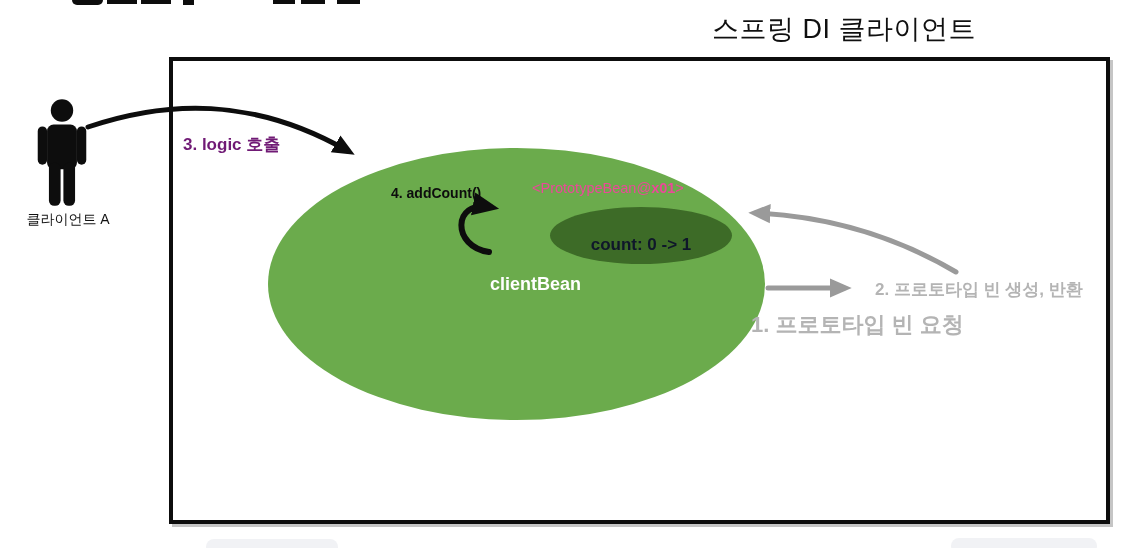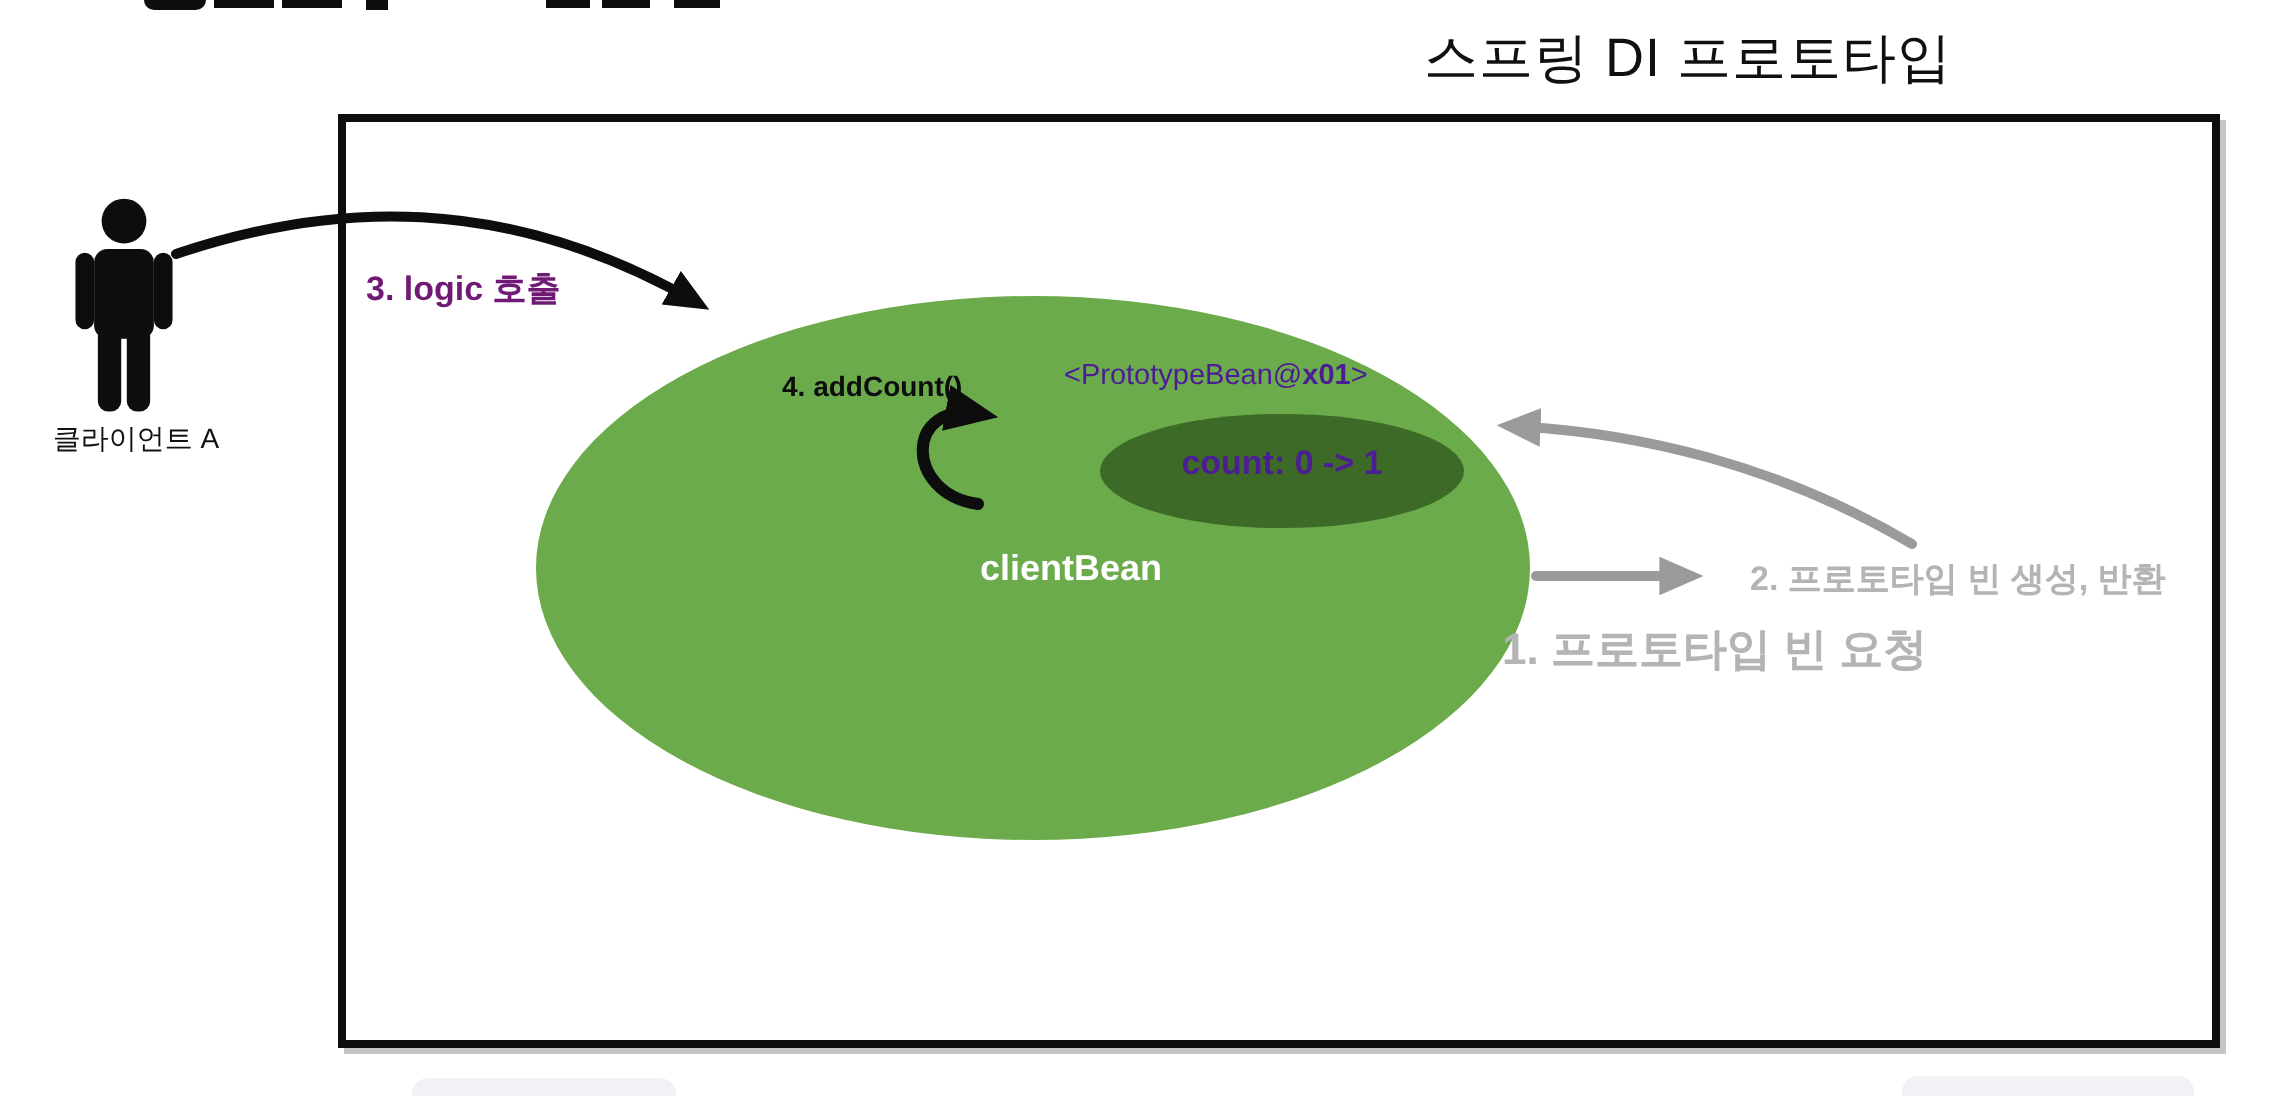--- a/index.html
+++ b/index.html
@@ -27,23 +27,23 @@
     border-radius:50%;background:#6bab4c;
   }
   .proto-ellipse{
     position:absolute;left:550px;top:207px;width:182px;height:57px;
     border-radius:50%;background:#3d6b27;
   }
   .lbl{position:absolute;white-space:nowrap;}
   .client-label{left:14px;top:211px;width:108px;text-align:center;font-size:14px;font-weight:normal;color:#111;}
   .logic-call{left:183px;top:133px;font-size:17px;font-weight:bold;color:#701a75;}
   .add-count{left:391px;top:185px;font-size:14px;font-weight:bold;color:#0d0d0d;}
-  .proto-ref{left:532px;top:180px;font-size:14.5px;color:#4c1d95;}
+  .proto-ref{left:532px;top:180px;font-size:14.5px;color:#ec4899;}
   .proto-ref b{font-weight:bold;}
-  .count-label{left:550px;top:222px;width:182px;text-align:center;font-size:17px;font-weight:bold;color:#4c1d95;}
+  .count-label{left:550px;top:235px;width:182px;text-align:center;font-size:17px;font-weight:bold;color:#0f172a;}
   .client-bean{left:454px;top:274px;font-size:18px;font-weight:bold;color:#fff;margin-left:36px;}
   .step-muted{font-weight:bold;color:#b4b4b4;}
   .step2{left:875px;top:278px;font-size:17px;}
   .step1{left:751px;top:310px;font-size:22px;}
   .arrow-layer{position:absolute;left:0;top:0;width:1138px;height:548px;pointer-events:none;}
   .chip{
     position:absolute;height:16px;background:#f1f2f5;border-radius:8px;
   }
   .chip-left{left:206px;top:539px;width:132px;}
   .chip-right{left:951px;top:538px;width:146px;}
@@ -54,21 +54,21 @@
 <div class="stage">
 
   <div class="frag round" style="left:72px;width:31px;"></div>
   <div class="frag" style="left:107px;width:30px;"></div>
   <div class="frag" style="left:141px;width:30px;"></div>
   <div class="frag" style="left:183px;width:11px;height:5px;"></div>
   <div class="frag" style="left:273px;width:22px;"></div>
   <div class="frag" style="left:301px;width:24px;"></div>
   <div class="frag" style="left:337px;width:23px;"></div>
 
-  <div class="diagram-title">스프링 DI 프로토타입</div>
+  <div class="diagram-title">스프링 DI 클라이언트</div>
 
   <div class="container-box"></div>
 
   <div class="bean-ellipse"></div>
 
   <div class="proto-ellipse"></div>
 
   <svg class="abs" style="left:34px;top:99px;" width="56" height="108" viewBox="0 0 60 115" aria-hidden="true">
     <g fill="#0d0d0d">
       <circle cx="30" cy="12" r="12"></circle>

